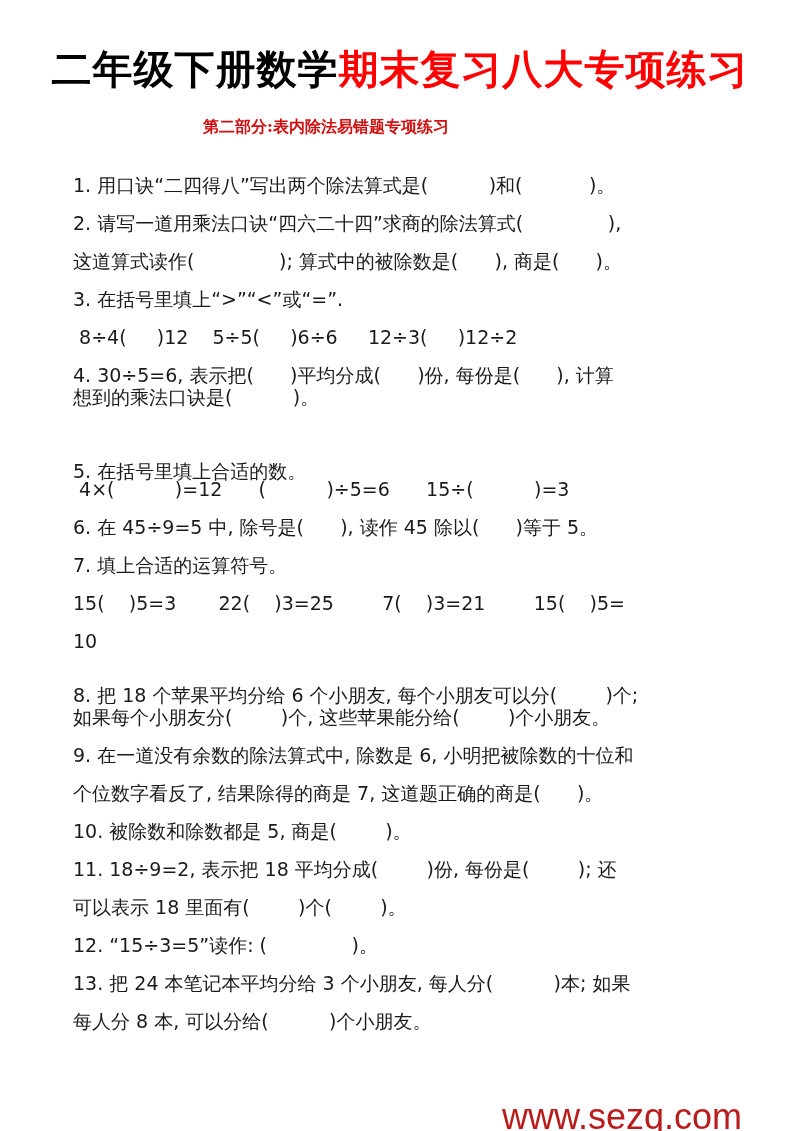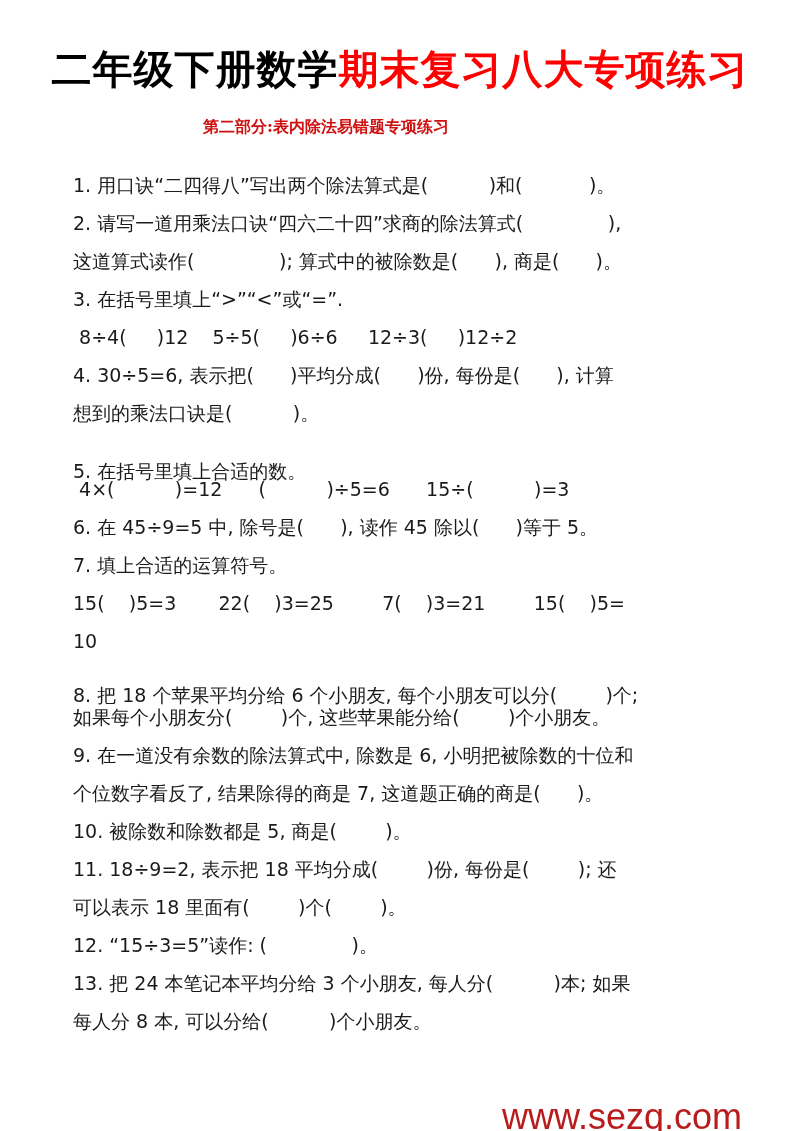--- a/index.html
+++ b/index.html
@@ -39,21 +39,21 @@
 
 <div class="subtitle">第二部分:表内除法易错题专项练习</div>
 
 <div id="lines">
     <div class="line" style="top: 172px; text-align: center;">1. 用口诀“二四得八”写出两个除法算式是(          )和(           )。</div>
     <div class="line" style="top: 210px;">2. 请写一道用乘法口诀“四六二十四”求商的除法算式(              ),</div>
     <div class="line" style="top: 248px;">这道算式读作(              ); 算式中的被除数是(      ), 商是(      )。</div>
     <div class="line" style="top: 286px;">3. 在括号里填上“&gt;”“&lt;”或“=”.</div>
     <div class="line" style="top: 324px;"> 8÷4(     )12    5÷5(     )6÷6     12÷3(     )12÷2</div>
     <div class="line" style="top: 362px;">4. 30÷5=6, 表示把(      )平均分成(      )份, 每份是(      ), 计算</div>
-    <div class="line" style="top: 400px;">想到的乘法口诀是(          )。</div>
+    <div class="line" style="top: 384px;">想到的乘法口诀是(          )。</div>
     <div class="line" style="top: 458px;">5. 在括号里填上合适的数。</div>
     <div class="line" style="top: 476px;"> 4×(          )=12      (          )÷5=6      15÷(          )=3</div>
     <div class="line" style="top: 514px;">6. 在 45÷9=5 中, 除号是(      ), 读作 45 除以(      )等于 5。</div>
     <div class="line" style="top: 552px;">7. 填上合适的运算符号。</div>
     <div class="line" style="top: 590px;">15(    )5=3       22(    )3=25        7(    )3=21        15(    )5=</div>
     <div class="line" style="top: 628px;">10</div>
     <div class="line" style="top: 682px;">8. 把 18 个苹果平均分给 6 个小朋友, 每个小朋友可以分(        )个;</div>
     <div class="line" style="top: 704px;">如果每个小朋友分(        )个, 这些苹果能分给(        )个小朋友。</div>
     <div class="line" style="top: 742px;">9. 在一道没有余数的除法算式中, 除数是 6, 小明把被除数的十位和</div>
     <div class="line" style="top: 780px;">个位数字看反了, 结果除得的商是 7, 这道题正确的商是(      )。</div>

